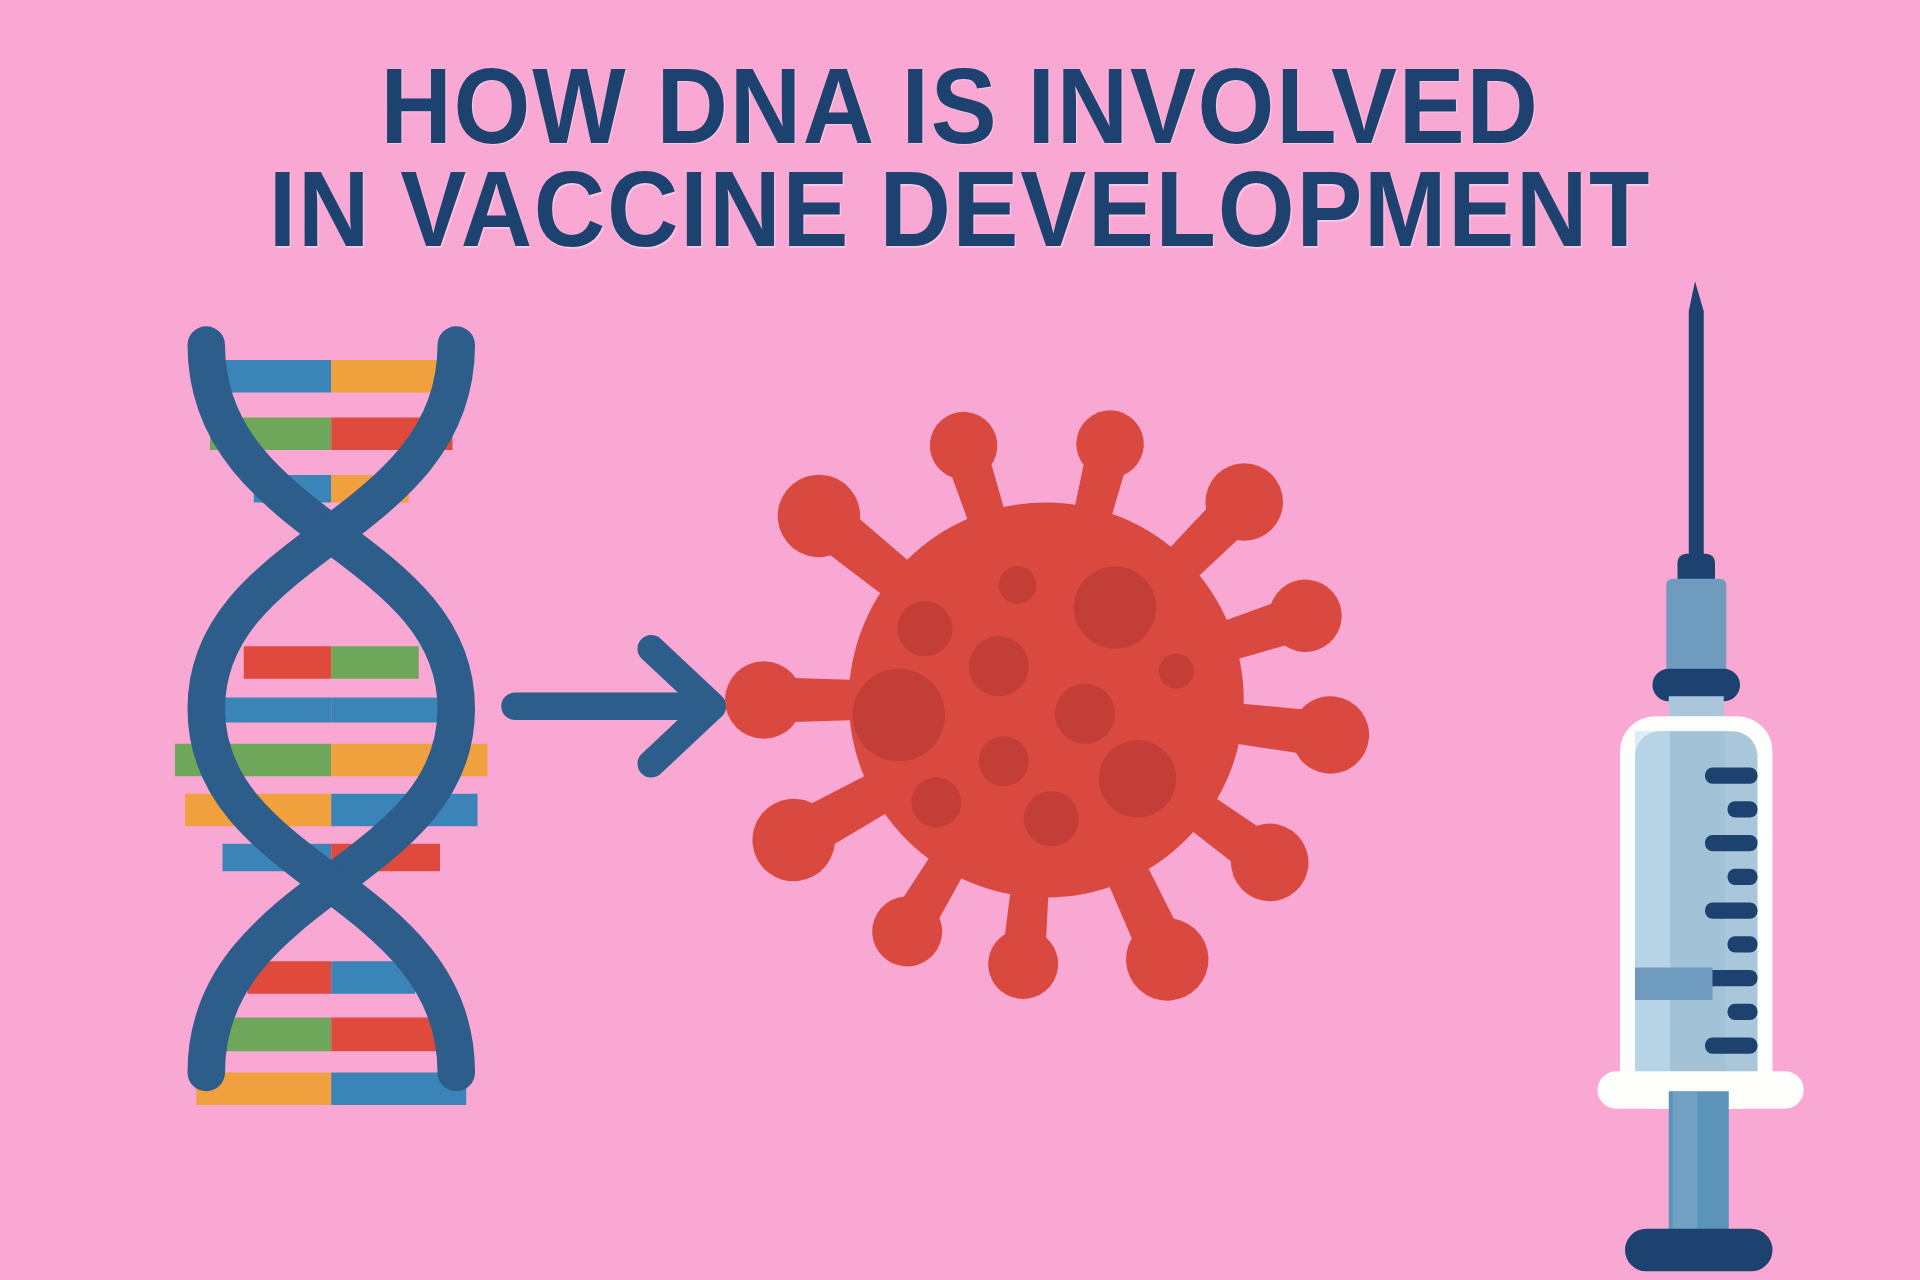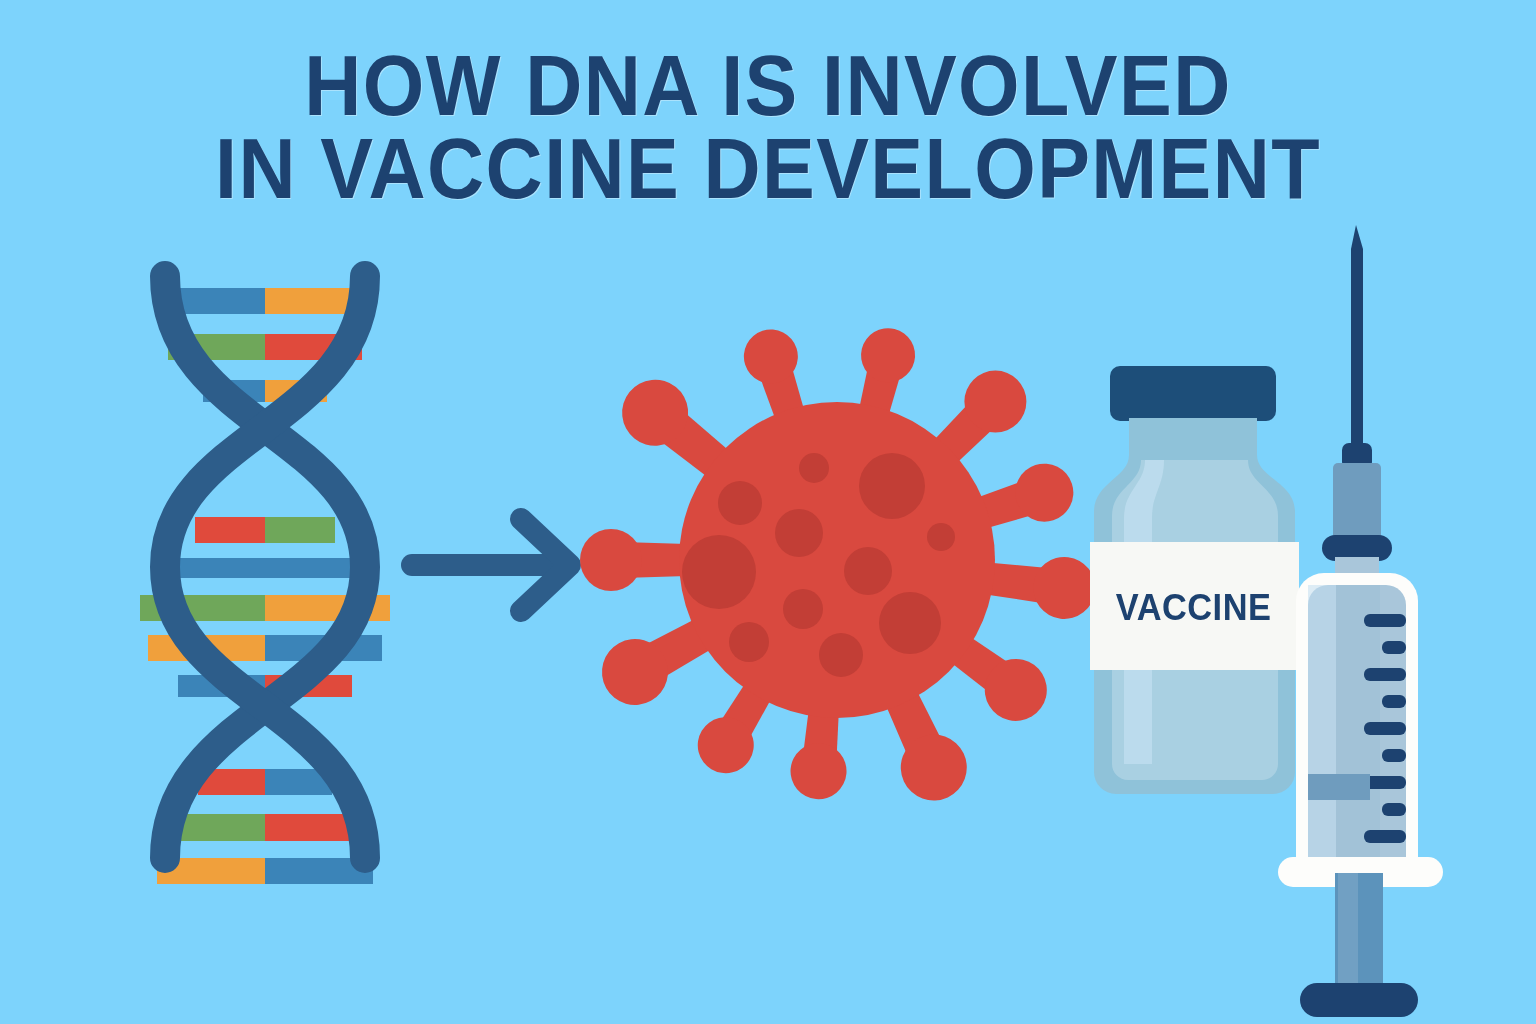--- a/index.html
+++ b/index.html
@@ -57,21 +57,21 @@
     font-family: "Liberation Sans Narrow", "Liberation Sans", sans-serif;
     font-weight: bold;
     font-size: 37px;
     fill: #1d4270;
     letter-spacing: 0.5px;
   }
 </style>
 </head>
 <body>
 
-<div id="poster" style="background: #7dd3fc;">
+<div id="poster" style="background: #f9a8d4;">
 
   <div id="title-block">
     <span class="title-line" id="title-line-1">HOW DNA IS INVOLVED</span>
     <span class="title-line" id="title-line-2">IN VACCINE DEVELOPMENT</span>
   </div>
 
   <div class="stage" id="dna-stage">
     <svg width="310" height="610" viewBox="0 0 310 610">
       <defs>
         <clipPath id="dnaClip">
@@ -228,39 +228,20 @@
         <circle cx="-118" cy="12" r="37"></circle>
         <circle cx="31" cy="11" r="24"></circle>
         <circle cx="-34" cy="49" r="20"></circle>
         <circle cx="73" cy="63" r="31"></circle>
         <circle cx="-88" cy="82" r="20"></circle>
         <circle cx="4" cy="95" r="22"></circle>
       </g>
     </svg>
   </div>
 
-  <div class="stage" id="vial-stage">
-    <svg width="225" height="445" viewBox="0 0 225 445">
-
-      <rect x="28" y="6" width="166" height="55" rx="10" fill="#1d4e79"></rect>
-
-      <rect x="47" y="58" width="128" height="52" fill="#8fc2d9"></rect>
-
-      <path d="M47,95 C47,118 12,122 12,152 L12,412 A22,22 0 0,0 34,434
-               L191,434 A22,22 0 0,0 213,412 L213,152 C213,122 175,118 175,95 Z" fill="#8fc2d9"></path>
-
-      <path d="M59,100 C59,124 30,128 30,156 L30,404 A16,16 0 0,0 46,420
-               L180,420 A16,16 0 0,0 196,404 L196,156 C196,128 166,124 166,100 Z" fill="#a9d0e2"></path>
-
-      <path d="M63,100 C63,124 42,130 42,158 L42,404 L70,404 L70,158 C70,134 82,126 82,100 Z" fill="#c2dff0" opacity="0.75"></path>
-
-      <rect x="8" y="182" width="209" height="128" fill="#f7f8f5"></rect>
-      <text id="vial-label-text" x="112" y="260" text-anchor="middle" transform="scale(0.93 1) translate(8 0)">VACCINE</text>
-    </svg>
-  </div>
 
   <div class="stage" id="syringe-stage">
     <svg width="165" height="670" viewBox="0 0 165 670">
 
       <path d="M78,20 L85,44 L85,240 L73,240 L73,44 Z" fill="#1d4270"></path>
 
       <rect x="64" y="238" width="30" height="26" rx="7" fill="#1d4270"></rect>
 
       <rect x="55" y="258" width="48" height="88" rx="5" fill="#6f9cbe"></rect>
 

